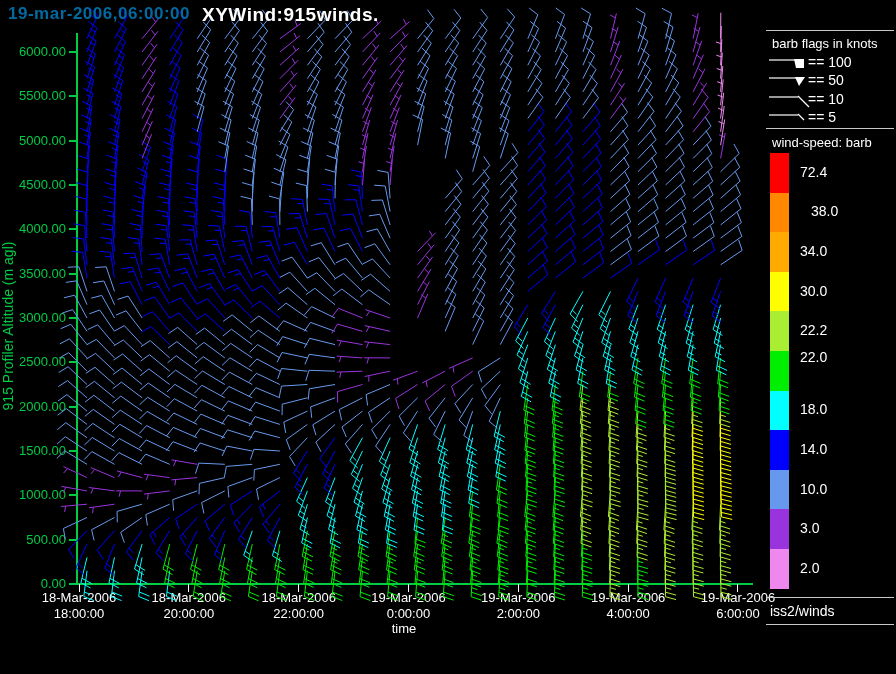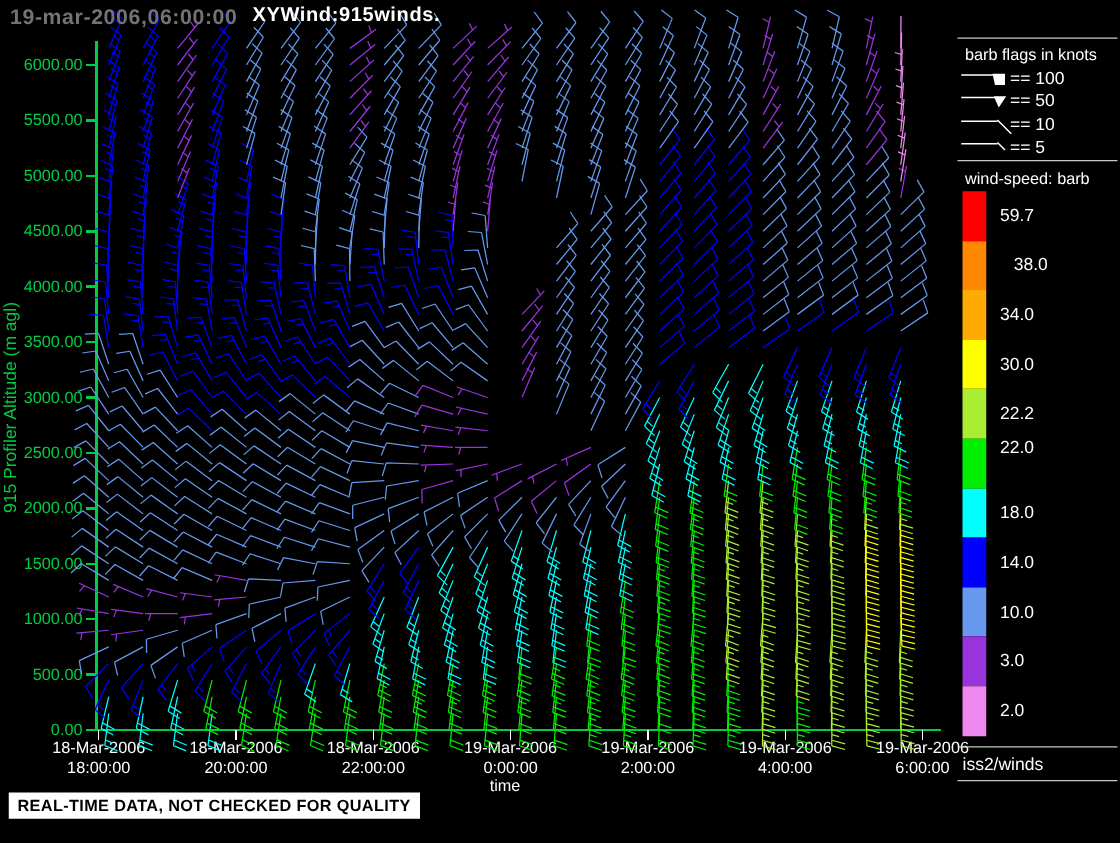--- a/index.html
+++ b/index.html
@@ -1,20 +1,20 @@
 <!DOCTYPE html>
 <html><head>
 <meta charset="utf-8">
 <style>
   html,body{margin:0;padding:0;background:#000;}
   #screen{position:relative;width:896px;height:674px;background:#000;overflow:hidden;
           font-family:"Liberation Sans","DejaVu Sans",sans-serif;}
   #titlebar{position:absolute;left:8px;top:4px;display:flex;gap:12px;white-space:nowrap;}
-  #titlebar .ts{color:#737373;font-size:17px;font-weight:bold;letter-spacing:0.5px;}
-  #titlebar .pn{color:#ffffff;font-size:16px;font-weight:bold;letter-spacing:0.5px;}
+  #titlebar .ts{color:#0369a1;font-size:17px;font-weight:bold;letter-spacing:0.5px;}
+  #titlebar .pn{color:#ffffff;font-size:19px;font-weight:bold;letter-spacing:0.5px;}
   #plot-svg{position:absolute;left:0;top:0;}
   #yaxis-label{position:absolute;left:-142px;top:318px;width:300px;text-align:center;
                transform:rotate(-90deg);transform-origin:center;color:#00cc44;font-size:14px;}
   #legend-panel{position:absolute;left:764px;top:0;width:132px;height:478px;background:#000;}
   .sep{position:absolute;left:2px;width:128px;height:1px;background:#c8c8c8;}
   .ltxt{position:absolute;color:#ffffff;font-size:13px;white-space:nowrap;}
   .barb-row{position:absolute;left:4px;height:16px;}
   .barb-row svg{position:absolute;left:0;top:0;}
   .barb-row .lab{position:absolute;left:40px;top:0px;color:#fff;font-size:14px;white-space:nowrap;}
   .scale-block{position:absolute;left:6px;width:19px;}
@@ -1091,21 +1091,21 @@
             <line x1="1" y1="6" x2="30" y2="6" stroke="#fff" stroke-width="1.2"></line>
             <line x1="30" y1="5" x2="36" y2="11" stroke="#fff" stroke-width="1.2"></line>
           </svg>
           <span class="lab">== 5</span>
         </div>
       </div>
     <div class="sep" style="top:128px"></div>
     <div class="ltxt" style="left:8px;top:135px">wind-speed: barb</div>
     <div id="color-scale">
         <div class="scale-block" style="top: 153px; height: 39.6px; background: rgb(255, 0, 0);"></div>
-        <div class="scale-lab" style="top: 163.8px;">59.7</div>
+        <div class="scale-lab" style="top: 163.8px;">72.4</div>
         <div class="scale-block" style="top: 192.6px; height: 39.6px; background: rgb(255, 136, 0);"></div>
         <div class="scale-lab" style="top: 203.4px; margin-left: 11px;">38.0</div>
         <div class="scale-block" style="top: 232.2px; height: 39.6px; background: rgb(255, 170, 0);"></div>
         <div class="scale-lab" style="top: 243px;">34.0</div>
         <div class="scale-block" style="top: 271.8px; height: 39.6px; background: rgb(255, 255, 0);"></div>
         <div class="scale-lab" style="top: 282.6px;">30.0</div>
         <div class="scale-block" style="top: 311.4px; height: 39.6px; background: rgb(170, 238, 51);"></div>
         <div class="scale-lab" style="top: 322.2px;">22.2</div>
         <div class="scale-block" style="top: 351px; height: 39.6px; background: rgb(0, 238, 0);"></div>
         <div class="scale-lab" style="top: 349px;">22.0</div>
@@ -1118,14 +1118,13 @@
         <div class="scale-block" style="top: 509.4px; height: 39.6px; background: rgb(153, 51, 221);"></div>
         <div class="scale-lab" style="top: 520.2px;">3.0</div>
         <div class="scale-block" style="top: 549px; height: 39.6px; background: rgb(238, 136, 238);"></div>
         <div class="scale-lab" style="top: 559.8px;">2.0</div>
       </div>
     <div class="sep" style="top:597px"></div>
     <div class="ltxt" style="left:6px;top:603px;font-size:14px">iss2/winds</div>
     <div class="sep" style="top:624px"></div>
   </div>
 
-  <div id="notice">REAL-TIME DATA, NOT CHECKED FOR QUALITY</div>
 </div>
 
 </body></html>

